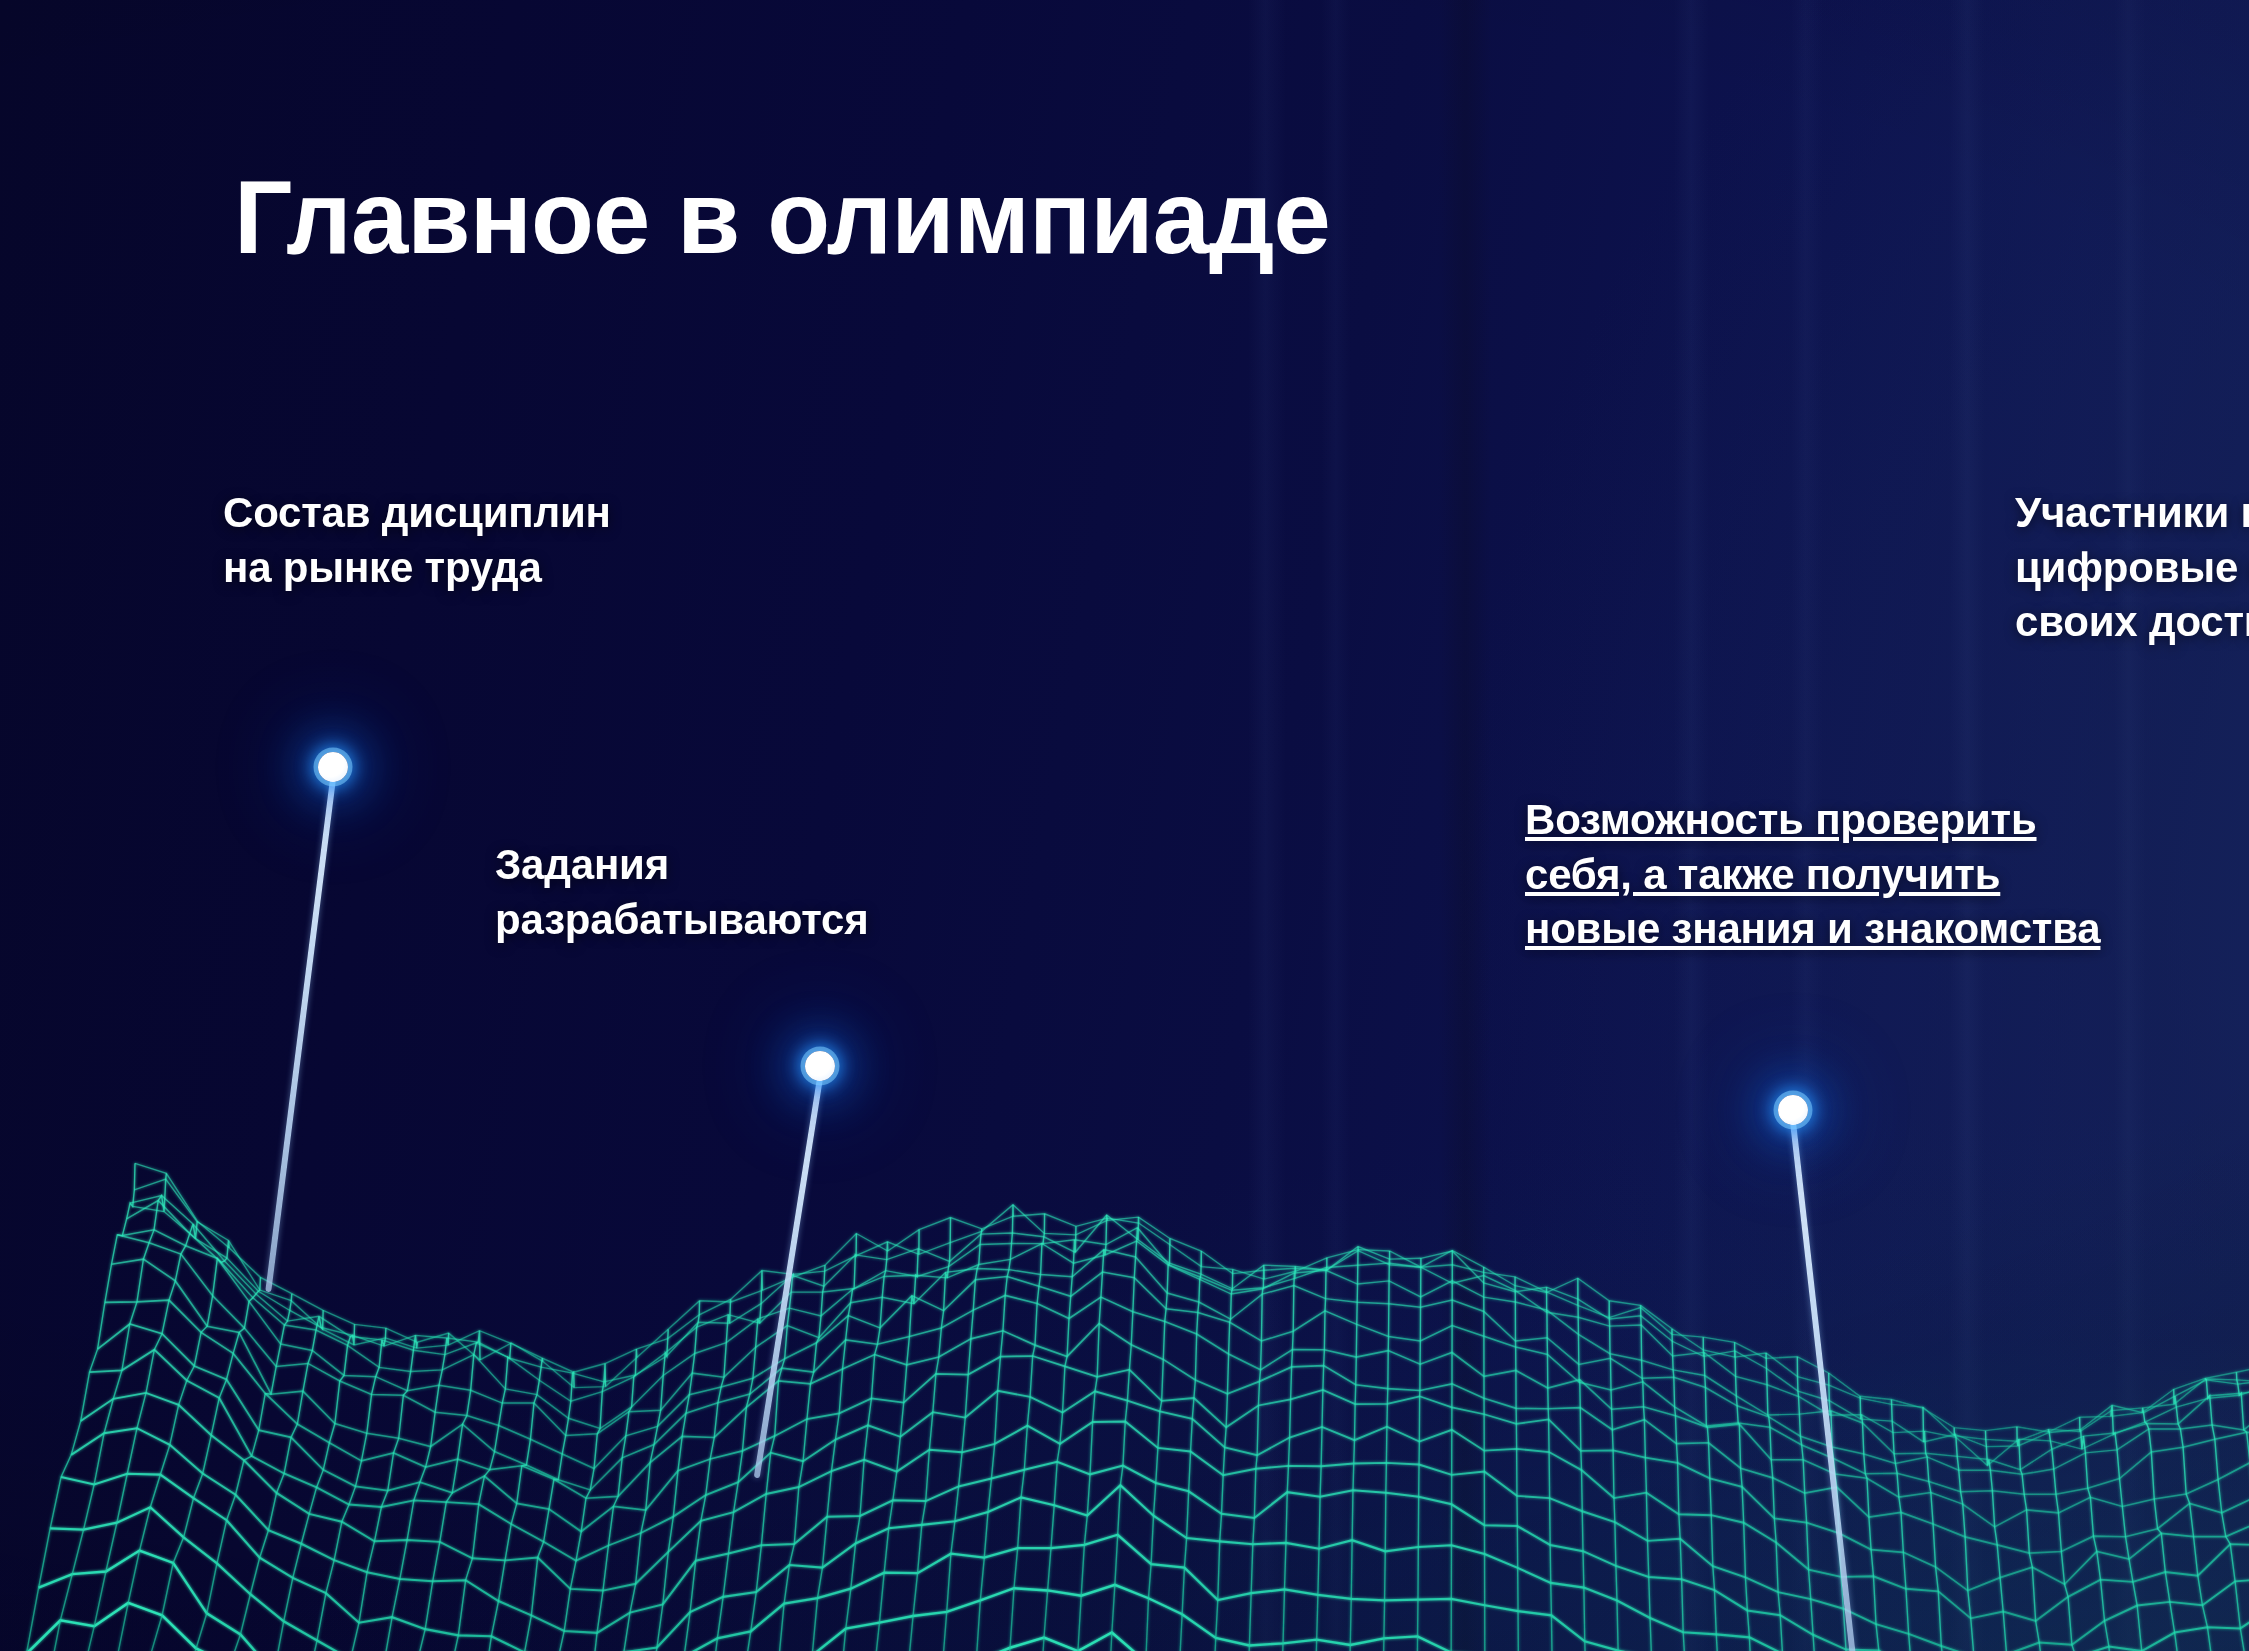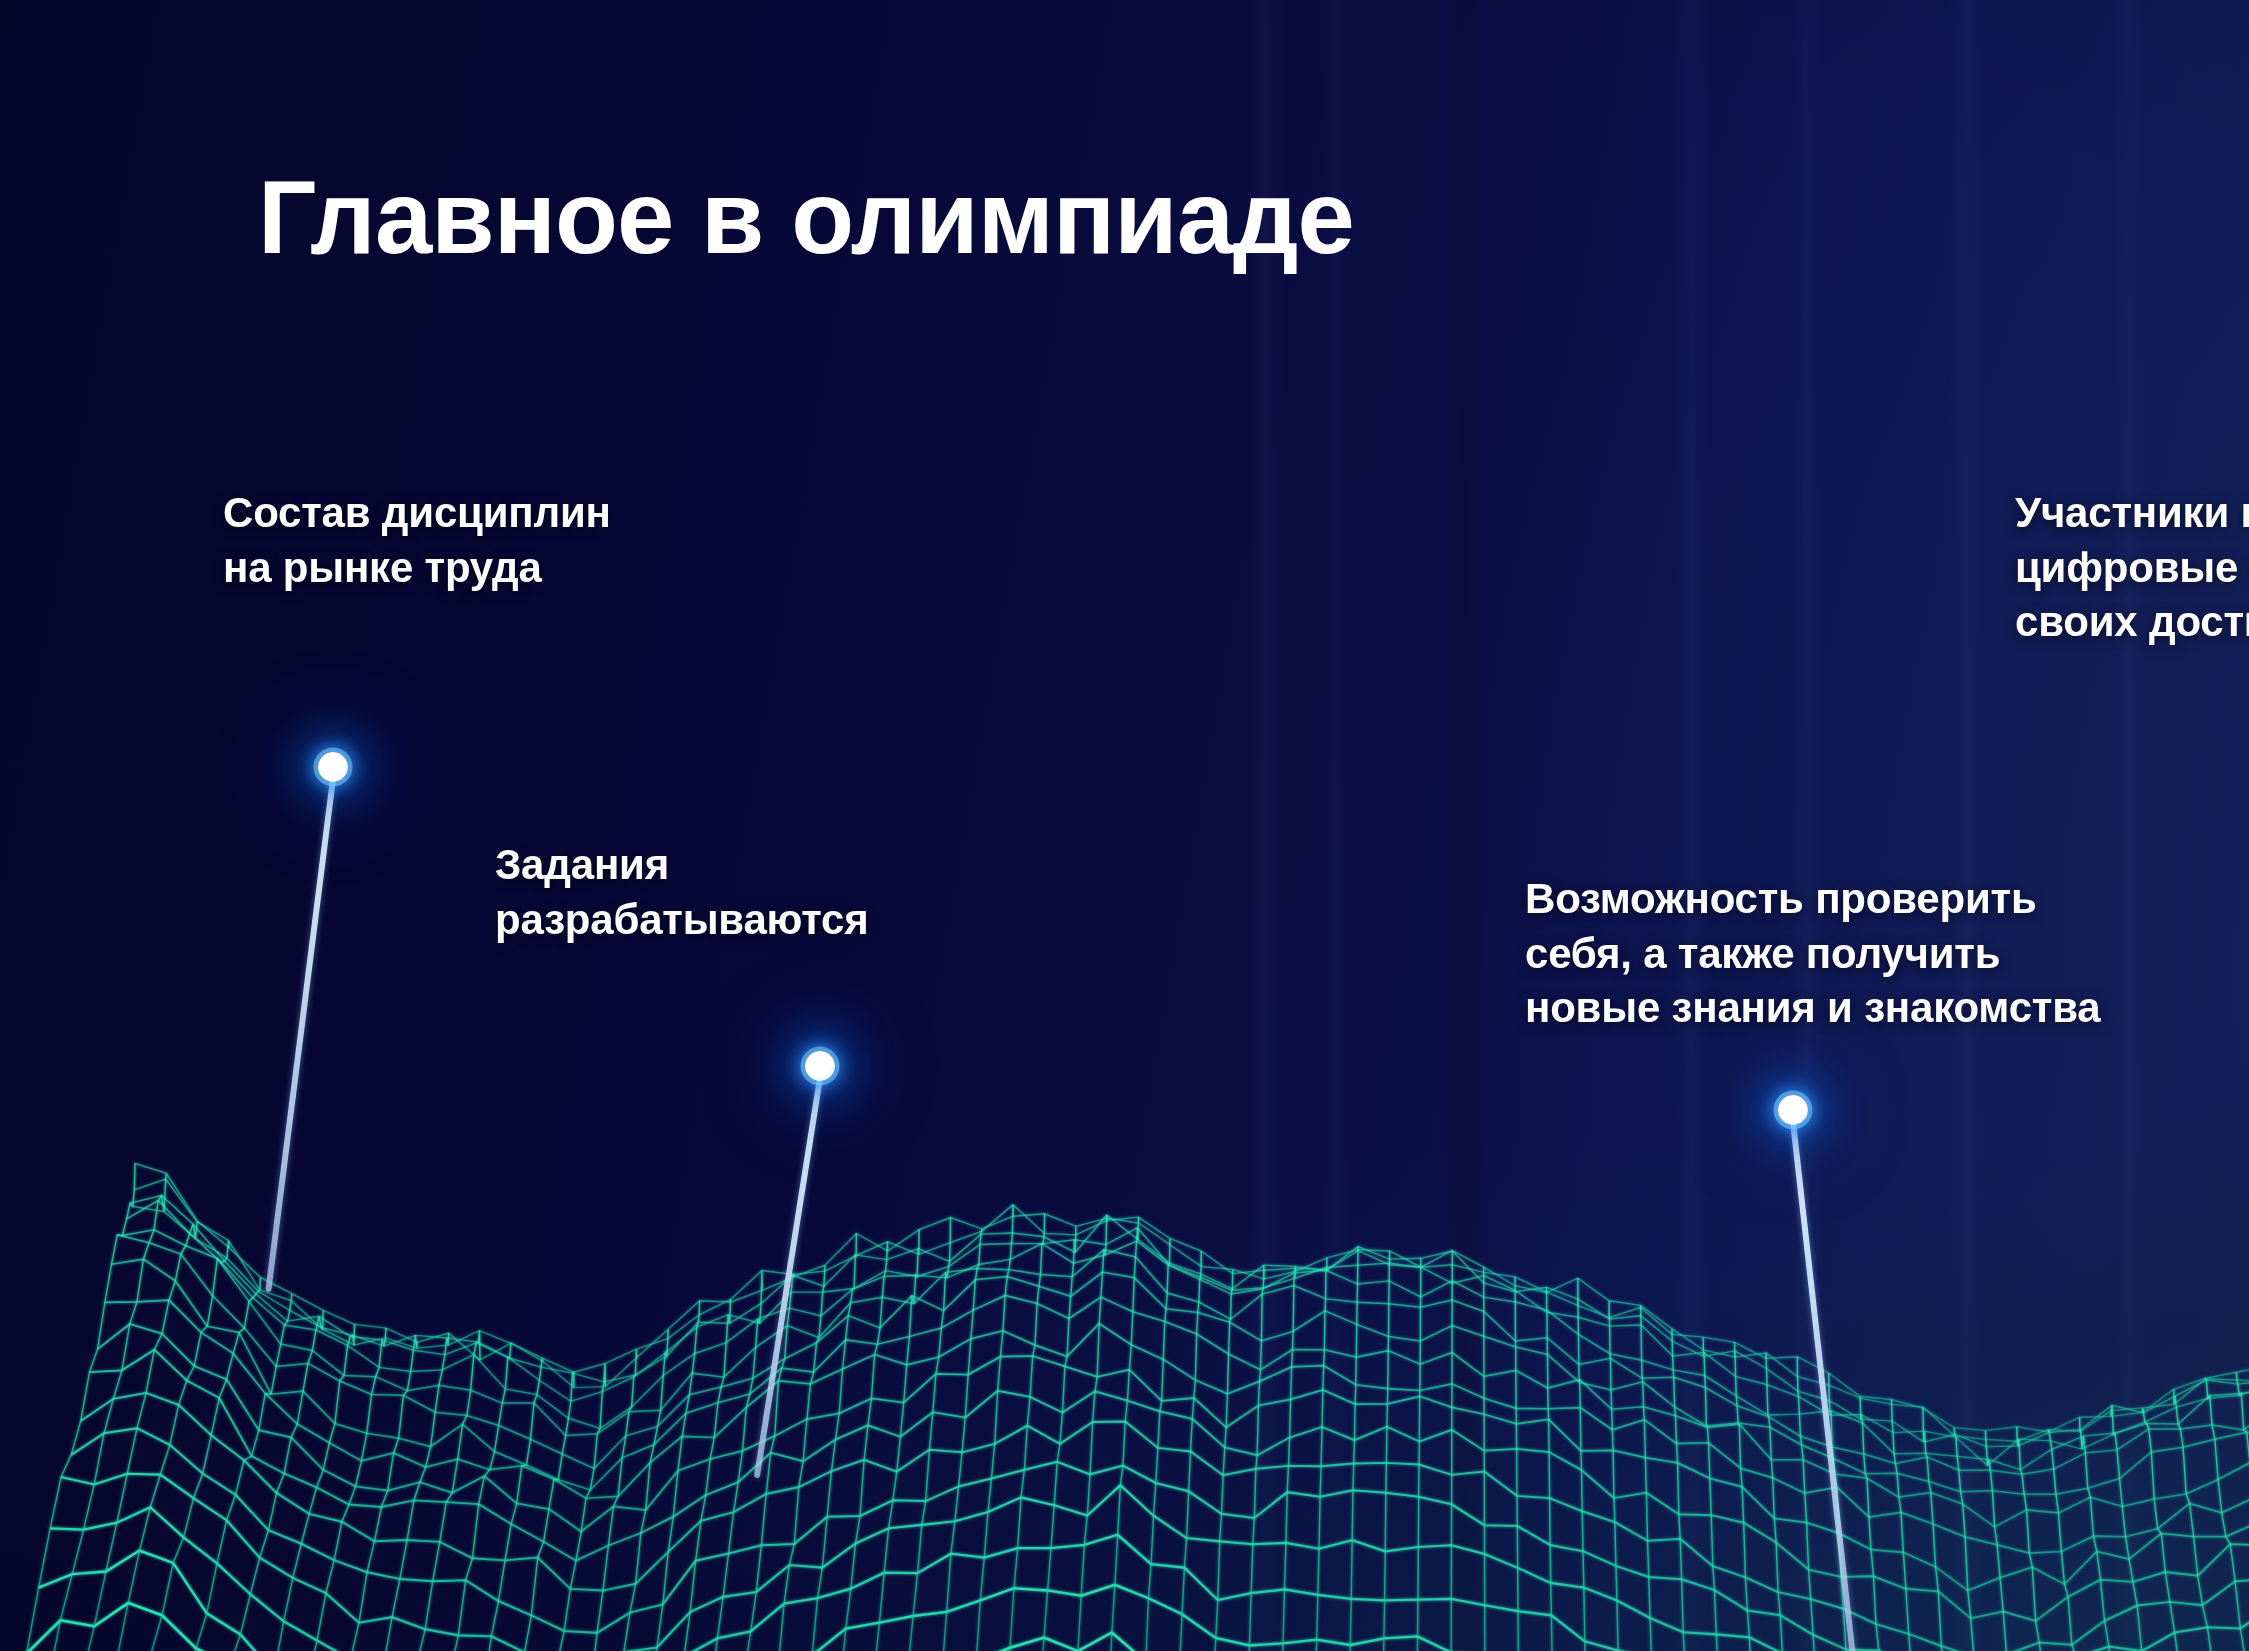--- a/index.html
+++ b/index.html
@@ -60,38 +60,37 @@
     position:absolute; left:0; bottom:0; width:2936px; height:607px;
   }
   #terrain svg{ display:block; width:100%; height:100%; }
 
   
   #title{
     position:absolute; left:234px; top:166px;
     font-size:103px; font-weight:700; color:#ffffff;
     letter-spacing:-0.9px; line-height:1.0;
     white-space:nowrap;
-    margin-left:24px;
   }
 
   
   .callout{
     position:absolute;
     color:#ffffff;
     font-weight:700;
     font-size:42px;
     line-height:1.30;
     letter-spacing:-0.2px;
     text-shadow:0 1.8px 11.7px rgba(0,0,0,0.55);
   }
   .callout .ln{ display:block; white-space:nowrap; }
 
   #callout-1{ left:223px;  top:486px; }
   #callout-2{ left:495px; top:838px; }
-  #callout-3{ left:1525px; top:872px; }
+  #callout-3{ left:1525px; top:793px;text-decoration:underline; }
   #callout-4{ left:2015px; top:486px; }
 
   
   .pin{ position:absolute; }
   .pin .stem{
     position:absolute;
     width:5.8px;
     background:linear-gradient(180deg,
         rgba(222,238,255,0.97) 0%,
         rgba(205,228,252,0.95) 35%,

